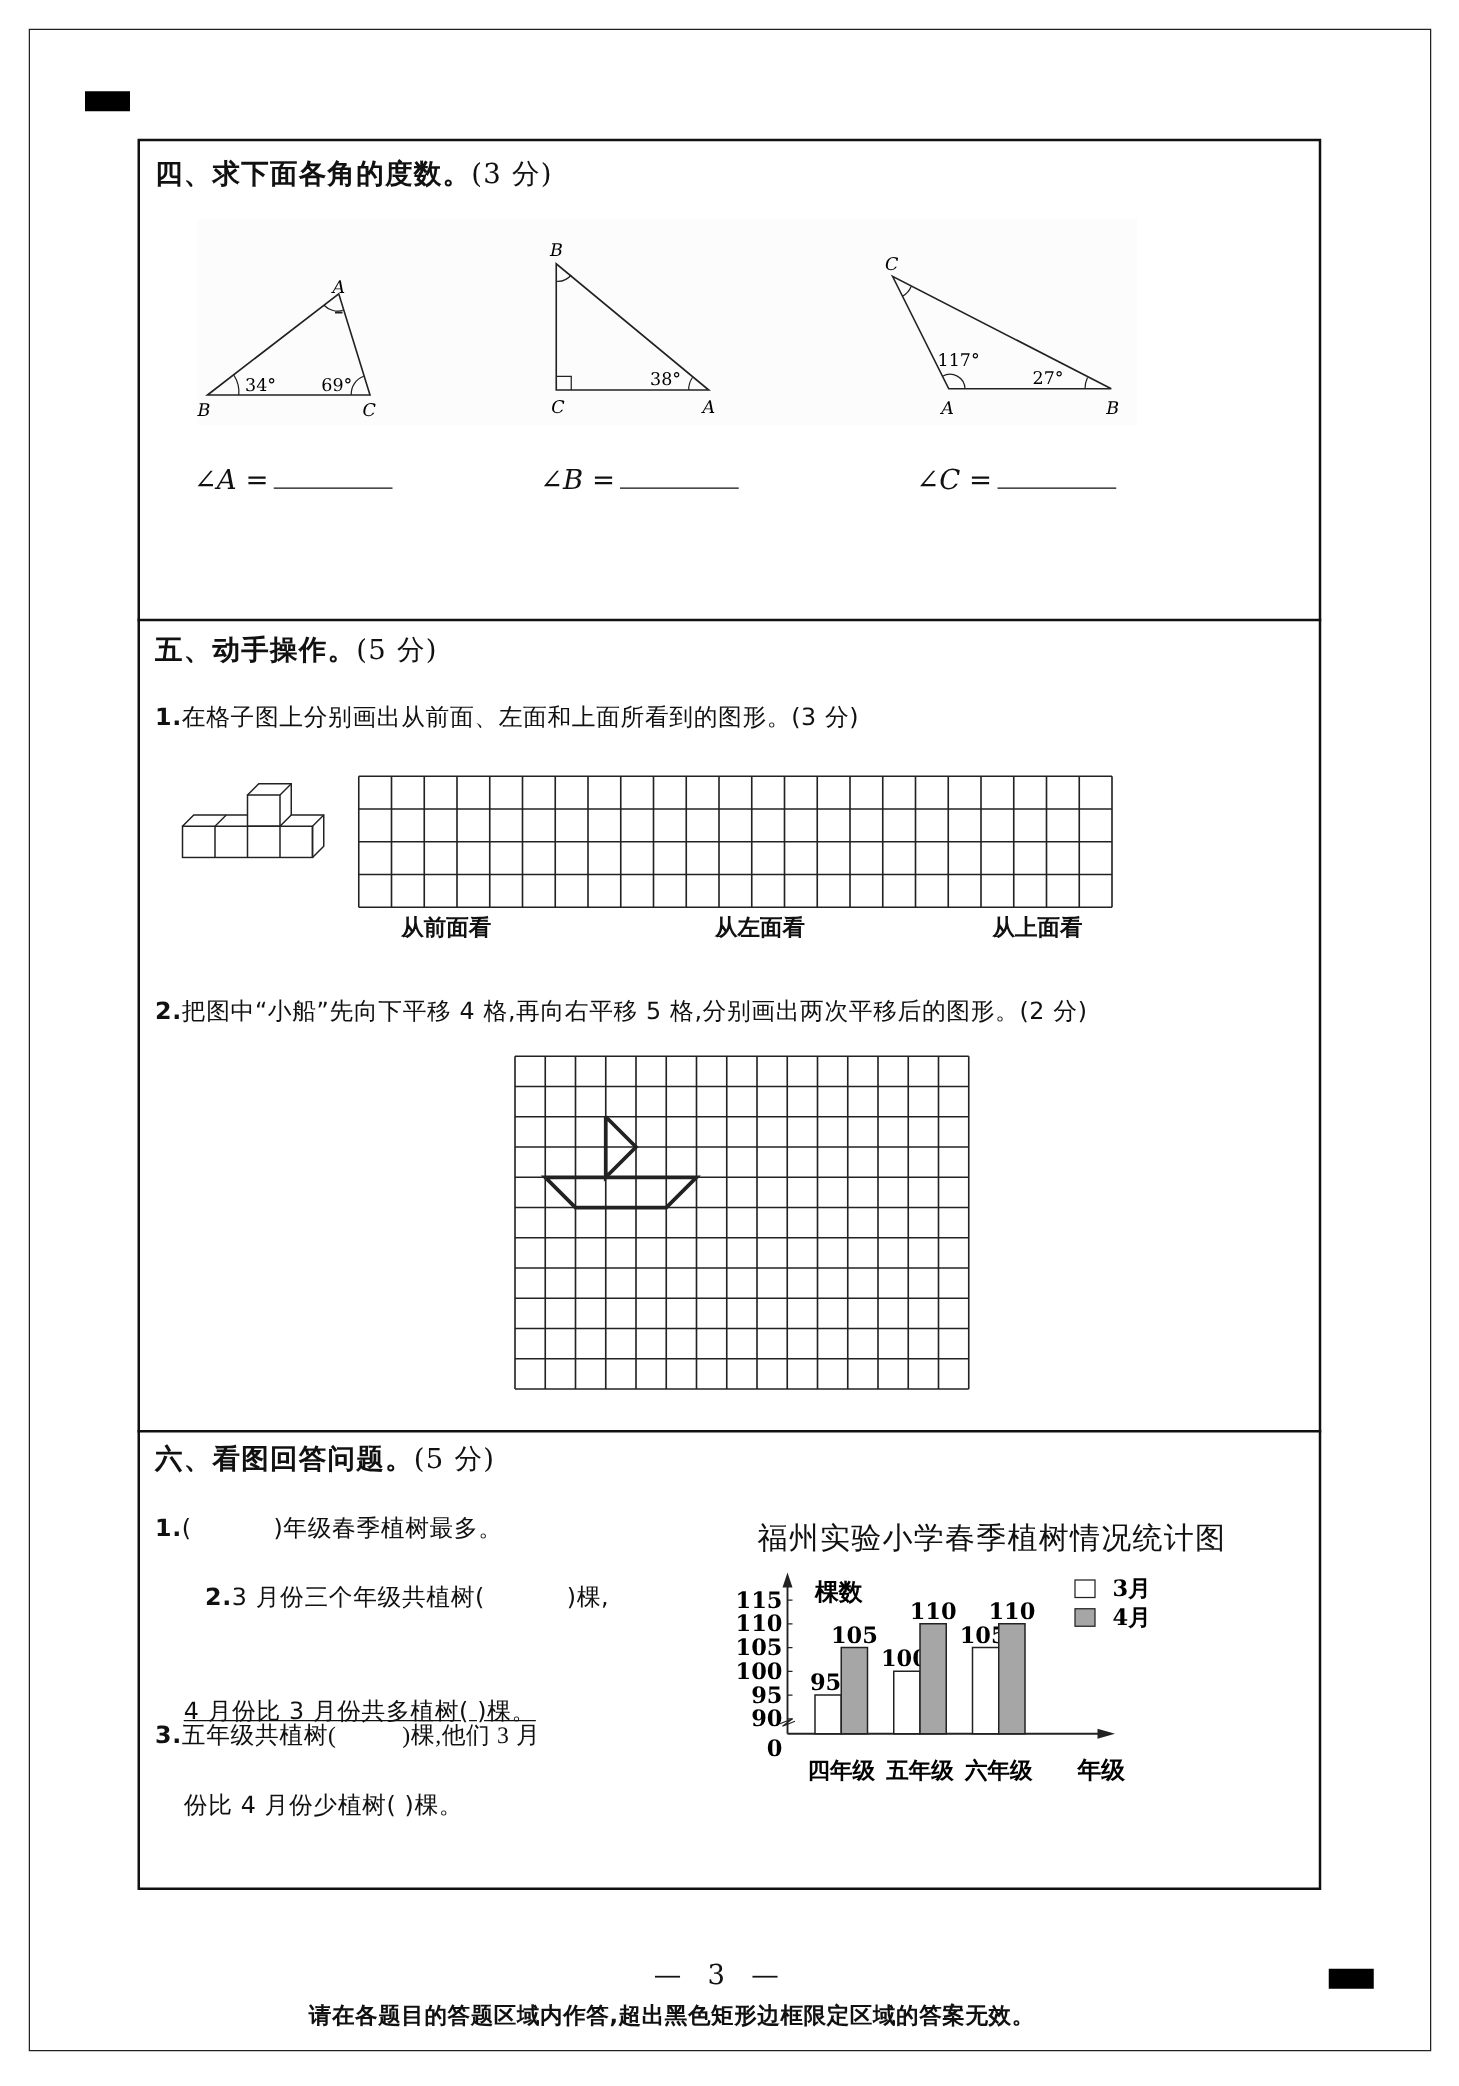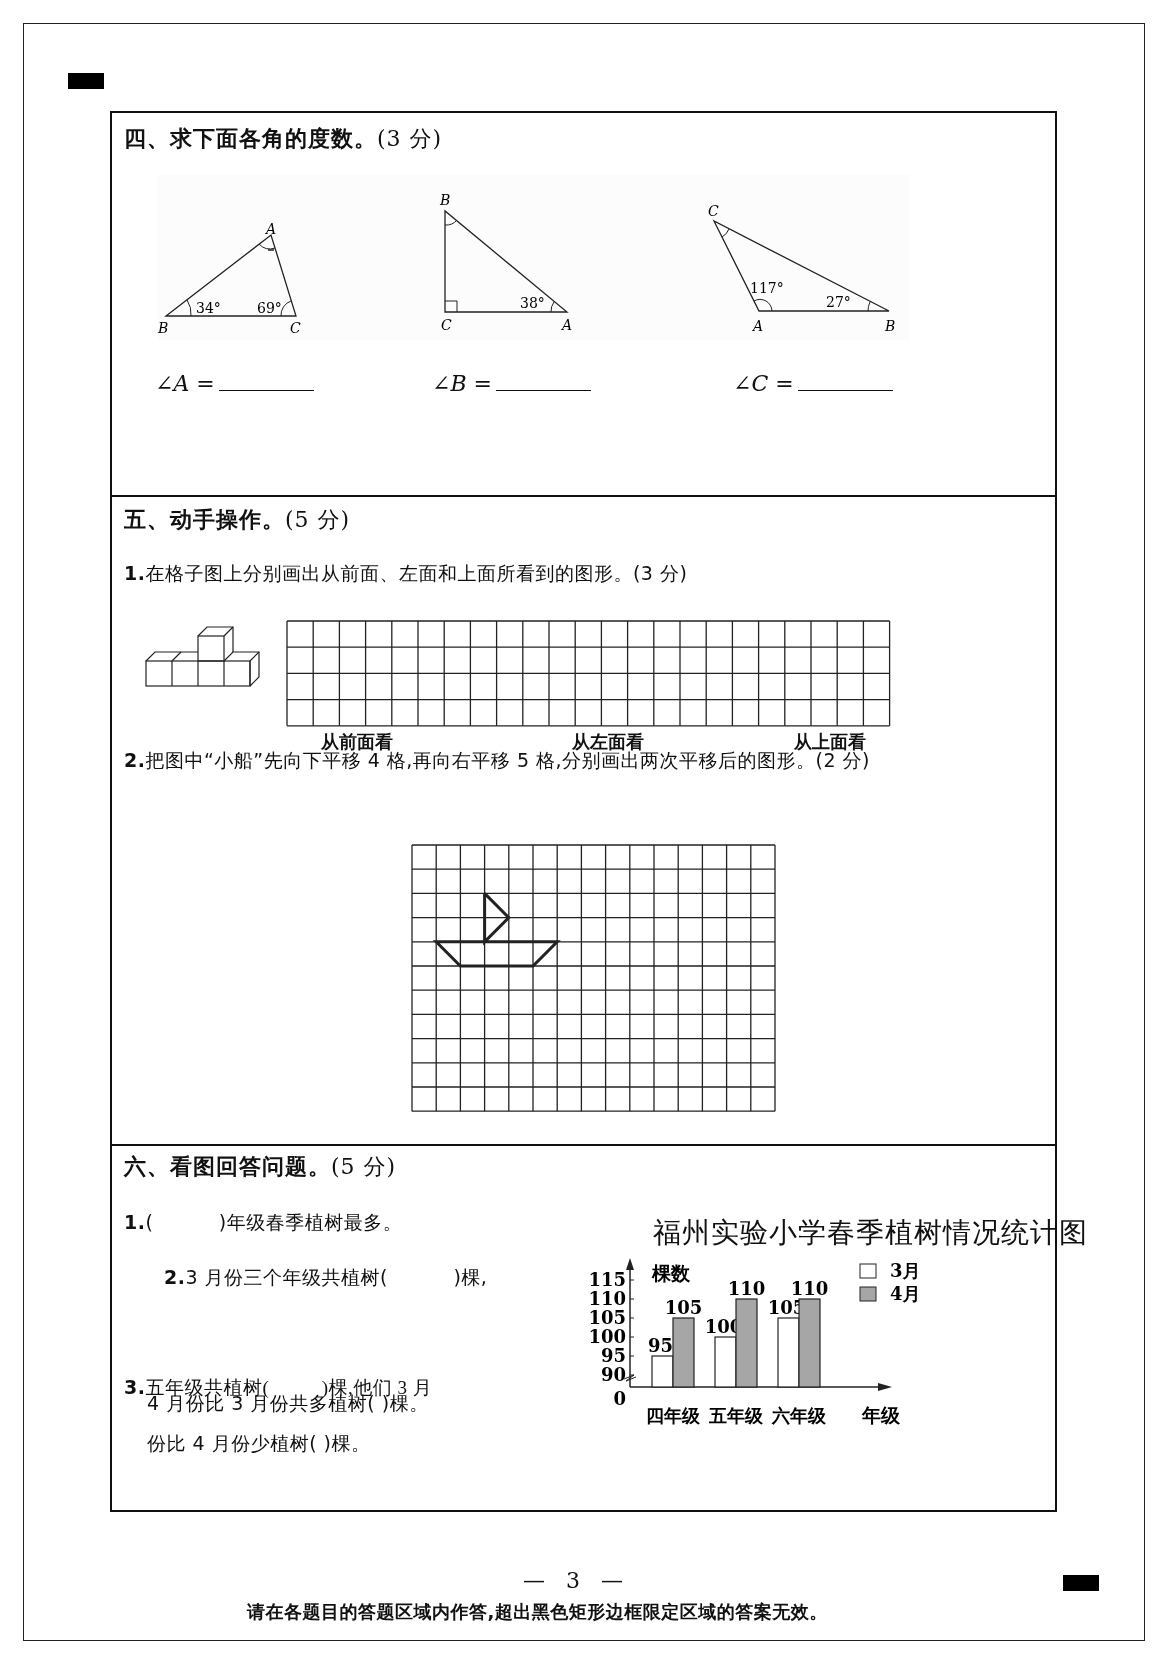--- a/index.html
+++ b/index.html
@@ -13,21 +13,21 @@
   .sec-title { font-size:22px; font-weight:bold; letter-spacing:1px; white-space:nowrap; }
   .sec-title .pts { font-weight:normal; font-family:"DejaVu Serif", serif; }
   .q-text { font-size:19px; white-space:nowrap; letter-spacing:0.5px; }
   .q-text .num { font-weight:bold; }
   .answer-line { font-family:"DejaVu Serif", serif; font-size:22px; font-style:italic; white-space:nowrap; }
   .answer-line .blank { display:inline-block; width:95px; border-bottom:1.5px solid #111; margin-left:4px; height:20px; vertical-align:baseline; }
   .view-label { font-size:18px; font-weight:bold; white-space:nowrap; }
   .footer-note { font-size:18px; font-weight:bold; white-space:nowrap; letter-spacing:0.5px; }
   .page-num { font-family:"DejaVu Serif", serif; font-size:22px; white-space:nowrap; }
   svg text { font-family:"DejaVu Serif", serif; }
-  .chart-title { font-size:28px; white-space:nowrap; letter-spacing:1px;margin-left:47px; }
+  .chart-title { font-size:24px; white-space:nowrap; letter-spacing:1px; }
 </style>
 </head>
 <body>
 
 <div class="abs outer-border"></div>
 <div class="abs marker" style="left:68px; top:73px;"></div>
 <div class="abs marker" style="left:1063px; top:1575px;"></div>
 
 <div class="abs inner-box"></div>
 <div class="abs divider" style="top:495px;"></div>
@@ -141,21 +141,21 @@
     <line x1="1" y1="27.2" x2="603.6" y2="27.2" stroke="#222" stroke-width="1.3"></line>
     <line x1="1" y1="53.4" x2="603.6" y2="53.4" stroke="#222" stroke-width="1.3"></line>
     <line x1="1" y1="79.6" x2="603.6" y2="79.6" stroke="#222" stroke-width="1.3"></line>
     <line x1="1" y1="105.8" x2="603.6" y2="105.8" stroke="#222" stroke-width="1.3"></line>
   </svg>
 
 <div class="abs view-label" style="left:321px; top:730px;">从前面看</div>
 <div class="abs view-label" style="left:572px; top:730px;text-align:center;">从左面看</div>
 <div class="abs view-label" style="left:794px; top:730px;">从上面看</div>
 
-<div class="abs q-text" style="left:124px; top:748px;">
+<div class="abs q-text" style="left:124px; top:796px;">
   <span class="num">2.</span><span>把图中“小船”先向下平移 4 格,再向右平移 5 格,分别画出两次平移后的图形。</span><span>(2 分)</span>
 </div>
 
 <svg class="abs" style="left:411px; top:844px;" width="367" height="270" id="grid2">
     <line x1="1" y1="1" x2="1" y2="267.2" stroke="#222" stroke-width="1.3"></line>
     <line x1="25.2" y1="1" x2="25.2" y2="267.2" stroke="#222" stroke-width="1.3"></line>
     <line x1="49.4" y1="1" x2="49.4" y2="267.2" stroke="#222" stroke-width="1.3"></line>
     <line x1="73.6" y1="1" x2="73.6" y2="267.2" stroke="#222" stroke-width="1.3"></line>
     <line x1="97.8" y1="1" x2="97.8" y2="267.2" stroke="#222" stroke-width="1.3"></line>
     <line x1="122" y1="1" x2="122" y2="267.2" stroke="#222" stroke-width="1.3"></line>
@@ -188,21 +188,21 @@
 <div class="abs sec-title" style="left:124px; top:1152px;">
   <span>六、看图回答问题。</span><span class="pts">(5 分)</span>
 </div>
 
 <div class="abs q-text" style="left:124px; top:1210px;text-align:right;">
   <span class="num">1.</span><span style="white-space:pre;">(          )年级春季植树最多。</span>
 </div>
 <div class="abs q-text" style="left:124px; top:1265px;margin-left:40px;">
   <span class="num">2.</span><span style="white-space:pre;">3 月份三个年级共植树(          )棵,</span>
 </div>
-<div class="abs q-text" style="left:147px; top:1391px;">4 月份比 3 月份共多植树(          )棵。</div>
+<div class="abs q-text" style="left:147px; top:1356px;text-decoration:underline;">4 月份比 3 月份共多植树(          )棵。</div>
 <div class="abs q-text" style="left:124px; top:1375px;">
   <span class="num">3.</span><span style="white-space:pre;font-family:Liberation Serif, serif;">五年级共植树(          )棵,他们 3 月</span>
 </div>
 <div class="abs q-text" style="left:147px; top:1431px;">份比 4 月份少植树(          )棵。</div>
 
 <div class="abs chart-title" style="left:606px; top:1214px;">福州实验小学春季植树情况统计图</div>
 <svg class="abs" style="left:590px; top:1250px;" width="400" height="220" id="chart">
   <text id="ylabel" x="62" y="30" font-size="19" font-weight="bold" font-family="DejaVu Sans, sans-serif">棵数</text>
   <text id="xlabel" x="272" y="172" font-size="19" font-weight="bold" font-family="DejaVu Sans, sans-serif">年级</text>
 <line x1="40" y1="12" x2="40" y2="137" stroke="#222" stroke-width="1.5"></line>

